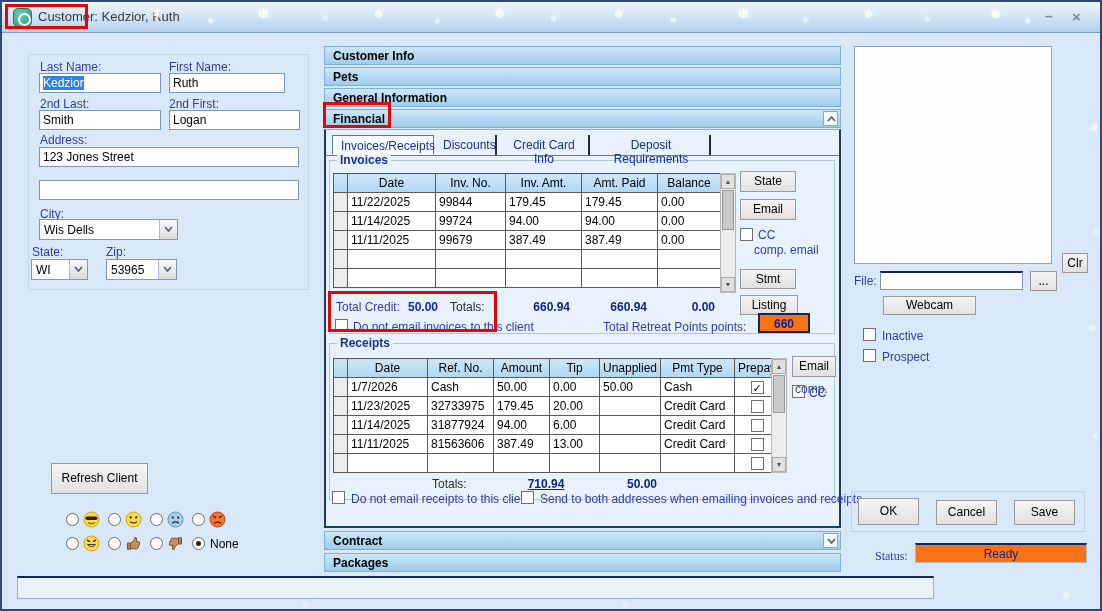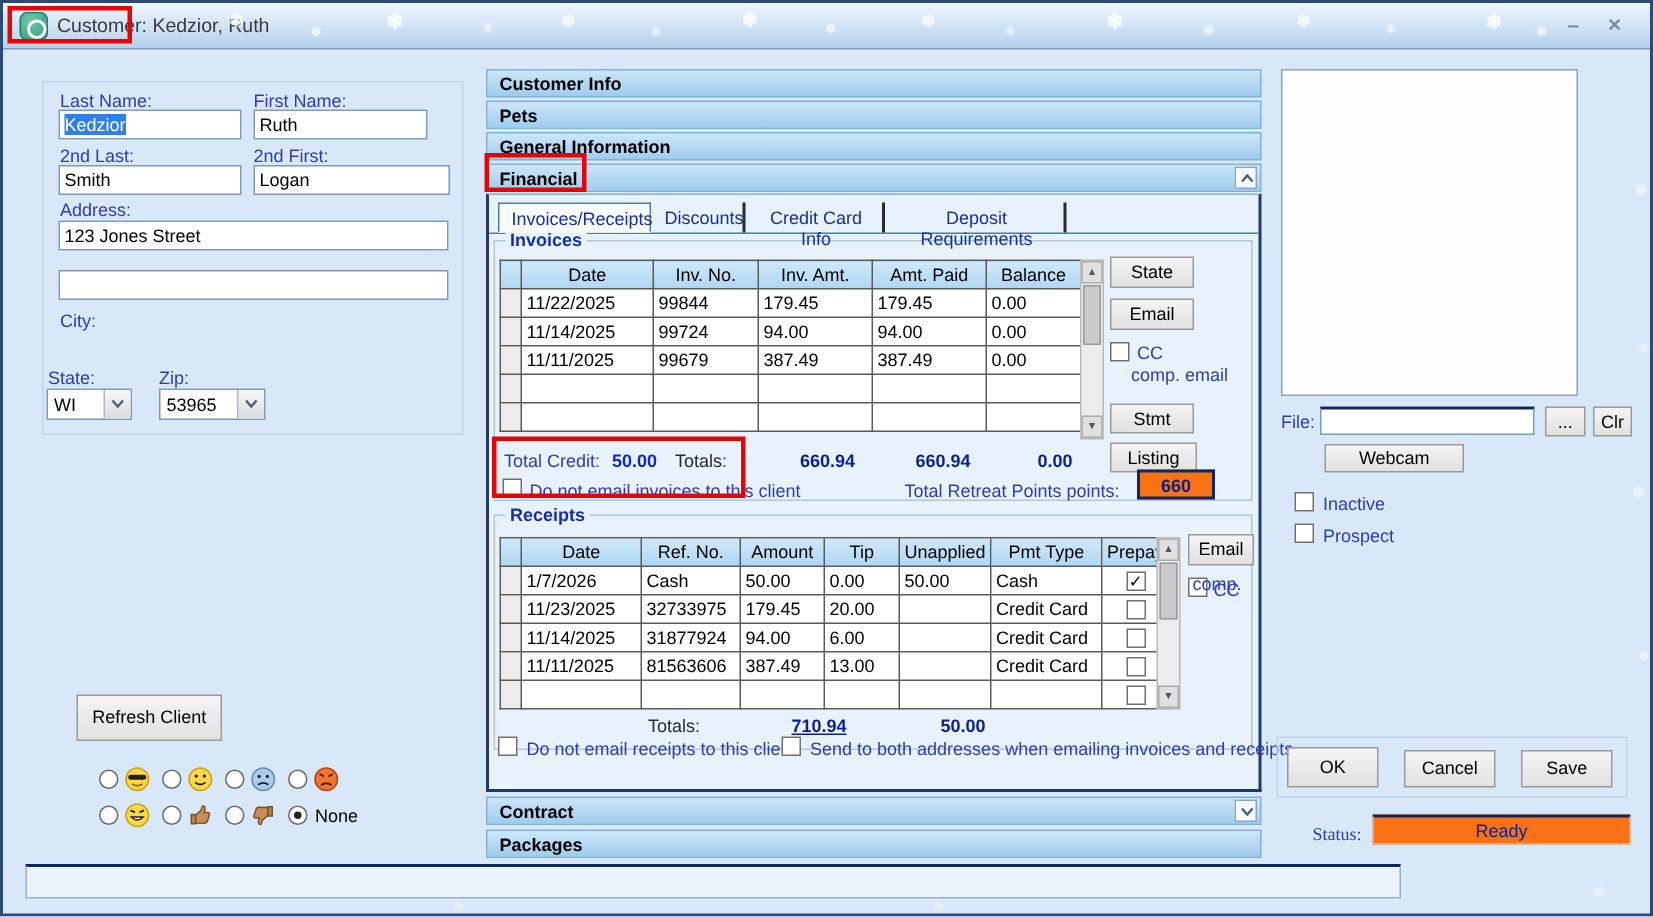--- a/index.html
+++ b/index.html
@@ -102,20 +102,26 @@
   <span class="lbl" style="left:38px;top:95px;">2nd Last:</span>
   <input class="tbox" style="left: 37px; top: 108px; width: 122px;" value="Smith">
   <span class="lbl" style="left:167px;top:95px;">2nd First:</span>
   <input class="tbox" style="left: 167px; top: 108px; width: 131px;" value="Logan">
 
   <span class="lbl" style="left:38px;top:131px;">Address:</span>
   <input class="tbox" style="left: 37px; top: 145px; width: 260px;" value="123 Jones Street">
   <input class="tbox" style="left: 37px; top: 178px; width: 260px;" value="">
 
   <span class="lbl" style="left:38px;top:205px;">City:</span>
+  <div class="combo" style="left:37px;top:217px;width:139px;">
+    <span class="val">Wis Dells</span>
+    <span class="dd"><svg width="9" height="6">
+          <polyline points="1,1 4.5,5 8,1" fill="none" stroke="#49607a" stroke-width="1.6"></polyline>
+        </svg></span>
+  </div>
 
   <span class="lbl" style="left:30px;top:243px;">State:</span>
   <div class="combo" style="left:29px;top:257px;width:57px;">
     <span class="val">WI</span>
     <span class="dd"><svg width="9" height="6">
           <polyline points="1,1 4.5,5 8,1" fill="none" stroke="#49607a" stroke-width="1.6"></polyline>
         </svg></span>
   </div>
   <span class="lbl" style="left:104px;top:243px;">Zip:</span>
   <div class="combo" style="left:104px;top:257px;width:71px;">
@@ -340,21 +346,21 @@
           <polyline points="1,1 4.5,5 8,1" fill="none" stroke="#49607a" stroke-width="1.6"></polyline>
         </svg>
       </span>
   </div>
   <div class="acc" style="top:551px;"><span>Packages</span></div>
 
   <div class="photo" style="left:852px;top:44px;width:198px;height:218px;"></div>
   <span class="lbl" style="left:852px;top:272px;">File:</span>
   <input class="tbox" style="left: 878px; top: 269px; width: 143px; height: 19px; border-top: 2px solid rgb(19, 38, 92);" value="">
   <div class="btn" style="left:1028px;top:269px;width:27px;height:20px;">...</div>
-  <div class="btn" style="left:1060px;top:269px;width:26px;height:20px;">Clr</div>
+  <div class="btn" style="left:1060px;top:251px;width:26px;height:20px;">Clr</div>
   <div class="btn" style="left:881px;top:294px;width:93px;height:19px;line-height:17px;">Webcam</div>
 
   <span class="cbx" style="left:861px;top:326px;"></span>
   <span class="lbl" style="left:880px;top:327px;">Inactive</span>
   <span class="cbx" style="left:861px;top:347px;"></span>
   <span class="lbl" style="left:880px;top:348px;">Prospect</span>
 
   <div style="position:absolute;left:849px;top:489px;width:234px;height:41px;border:1px solid #c2d2e4;"></div>
   <div class="btn" style="left:856px;top:496px;width:61px;height:27px;line-height:25px;">OK</div>
   <div class="btn" style="left:934px;top:498px;width:61px;height:25px;line-height:23px;">Cancel</div>

